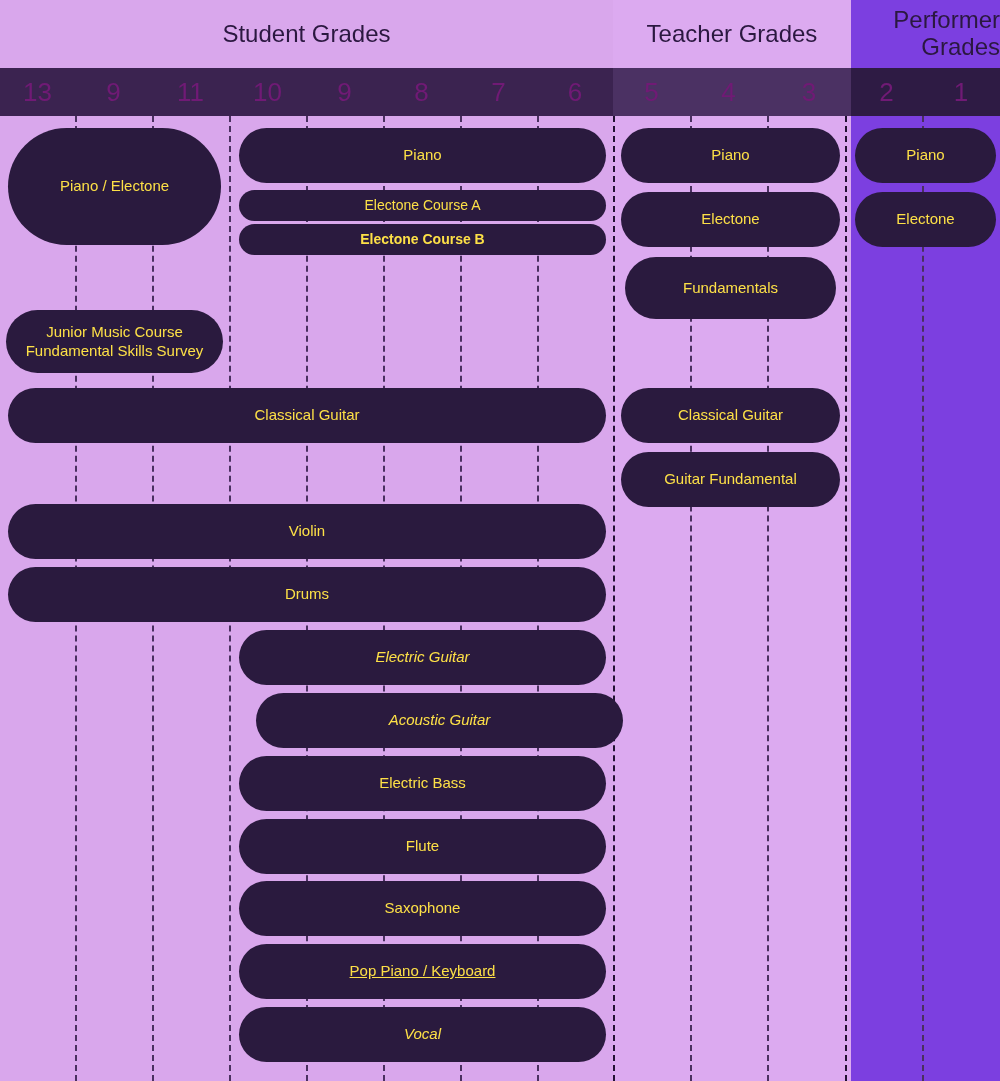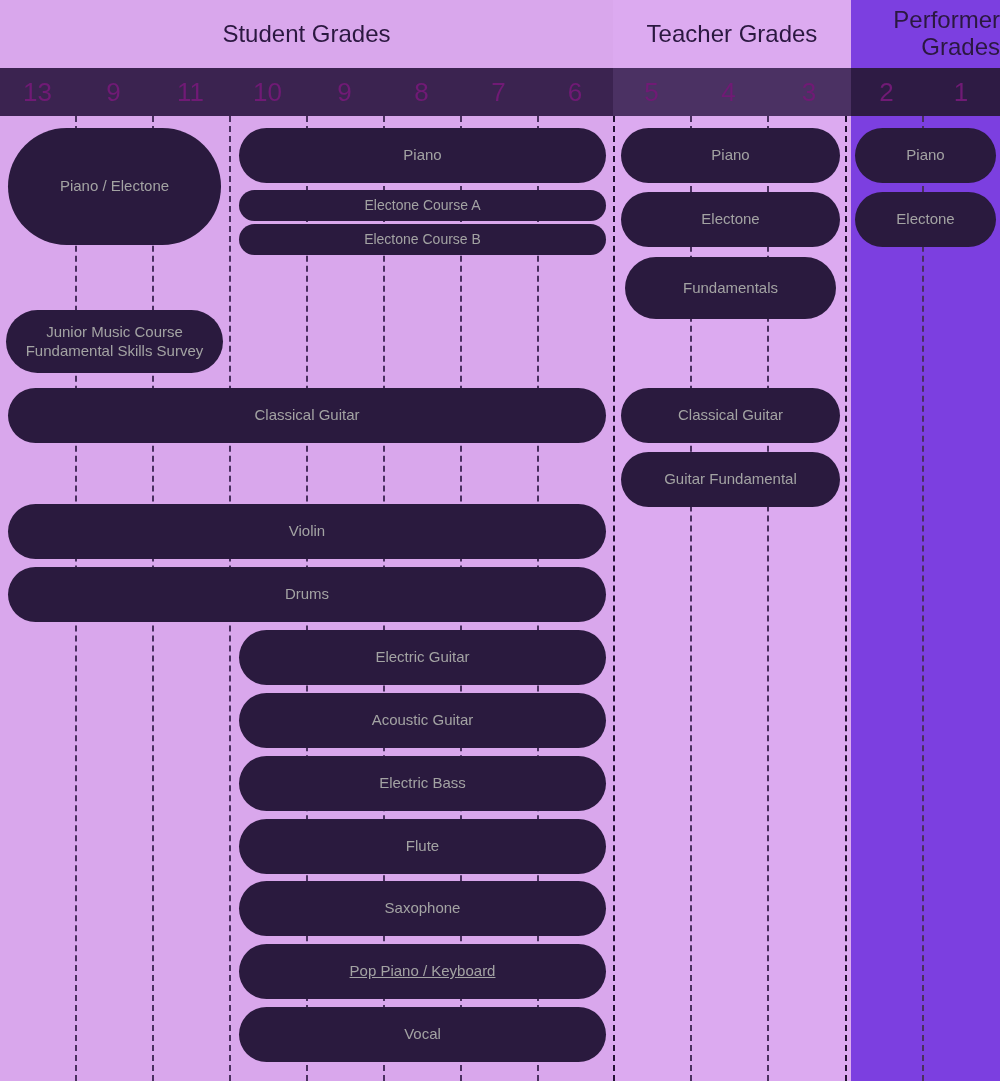--- a/index.html
+++ b/index.html
@@ -49,21 +49,21 @@
   .vline{
     position:absolute;top:116px;bottom:0;width:0;
     border-left:2px dashed #4a3060;
   }
   .vline.strong{border-left:2px dashed #221233;}
 
   
   .pill{
     position:absolute;
     background:#2a1a3e;
-    color:#a3a3a3;
+    color:#fde047;
     border-radius:999px;
     display:flex;align-items:center;justify-content:center;
     text-align:center;
     font-size:15px;
     line-height:1.25;
     box-sizing:border-box;
     padding:0 8px;
   }
   .pill.small{font-size:14px;}
   .pill.two-line{line-height:1.22;}
@@ -116,35 +116,35 @@
       <div class="vline" style="left: 690px;"></div>
       <div class="vline" style="left: 767px;"></div>
       <div class="vline strong" style="left: 845px;"></div>
       <div class="vline" style="left: 922px;"></div>
     </div>
 
   <div id="pills-layer">
       <div class="pill" style="left: 8px; top: 128px; width: 213px; height: 117px;">Piano / Electone</div>
       <div class="pill" style="left: 239px; top: 128px; width: 367px; height: 55px;">Piano</div>
       <div class="pill small" style="left: 239px; top: 190px; width: 367px; height: 31px;">Electone Course A</div>
-      <div class="pill small" style="left: 239px; top: 224px; width: 367px; height: 31px;">Electone Course B</div>
+      <div class="pill small" style="left: 239px; top: 224px; width: 367px; height: 31px; font-weight: bold;">Electone Course B</div>
       <div class="pill two-line" style="left: 6px; top: 310px; width: 217px; height: 63px; flex-direction: column;">
         <div>Junior Music Course</div>
         <div>Fundamental Skills Survey</div>
       </div>
       <div class="pill" style="left: 8px; top: 388px; width: 598px; height: 55px;">Classical Guitar</div>
       <div class="pill" style="left: 8px; top: 504px; width: 598px; height: 55px;">Violin</div>
       <div class="pill" style="left: 8px; top: 567px; width: 598px; height: 55px;">Drums</div>
-      <div class="pill" style="left: 239px; top: 630px; width: 367px; height: 55px;">Electric Guitar</div>
-      <div class="pill" style="left: 239px; top: 693px; width: 367px; height: 55px;">Acoustic Guitar</div>
+      <div class="pill" style="left: 239px; top: 630px; width: 367px; height: 55px; font-style: italic;">Electric Guitar</div>
+      <div class="pill" style="left: 256px; top: 693px; width: 367px; height: 55px; font-style: italic;">Acoustic Guitar</div>
       <div class="pill" style="left: 239px; top: 756px; width: 367px; height: 55px;">Electric Bass</div>
       <div class="pill" style="left: 239px; top: 819px; width: 367px; height: 55px;">Flute</div>
       <div class="pill" style="left: 239px; top: 881px; width: 367px; height: 55px;">Saxophone</div>
       <div class="pill" style="left: 239px; top: 944px; width: 367px; height: 55px; text-decoration: underline;">Pop Piano / Keyboard</div>
-      <div class="pill" style="left: 239px; top: 1007px; width: 367px; height: 55px;">Vocal</div>
+      <div class="pill" style="left: 239px; top: 1007px; width: 367px; height: 55px; font-style: italic;">Vocal</div>
       <div class="pill" style="left: 621px; top: 128px; width: 219px; height: 55px;">Piano</div>
       <div class="pill" style="left: 621px; top: 192px; width: 219px; height: 55px;">Electone</div>
       <div class="pill" style="left: 625px; top: 257px; width: 211px; height: 62px;">Fundamentals</div>
       <div class="pill" style="left: 621px; top: 388px; width: 219px; height: 55px;">Classical Guitar</div>
       <div class="pill" style="left: 621px; top: 452px; width: 219px; height: 55px;">Guitar Fundamental</div>
       <div class="pill" style="left: 855px; top: 128px; width: 141px; height: 55px;">Piano</div>
       <div class="pill" style="left: 855px; top: 192px; width: 141px; height: 55px;">Electone</div>
     </div>
 
 </div>

